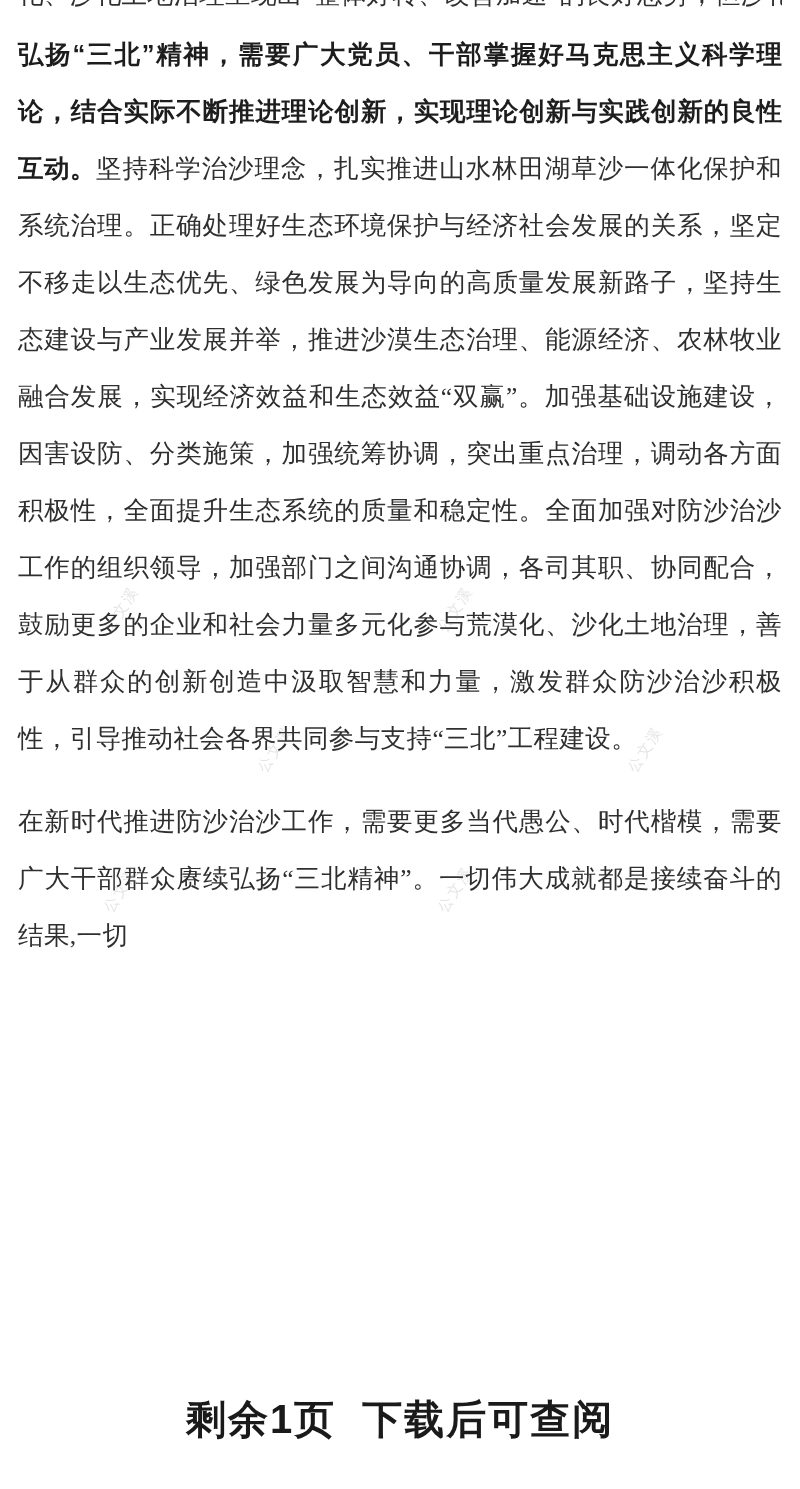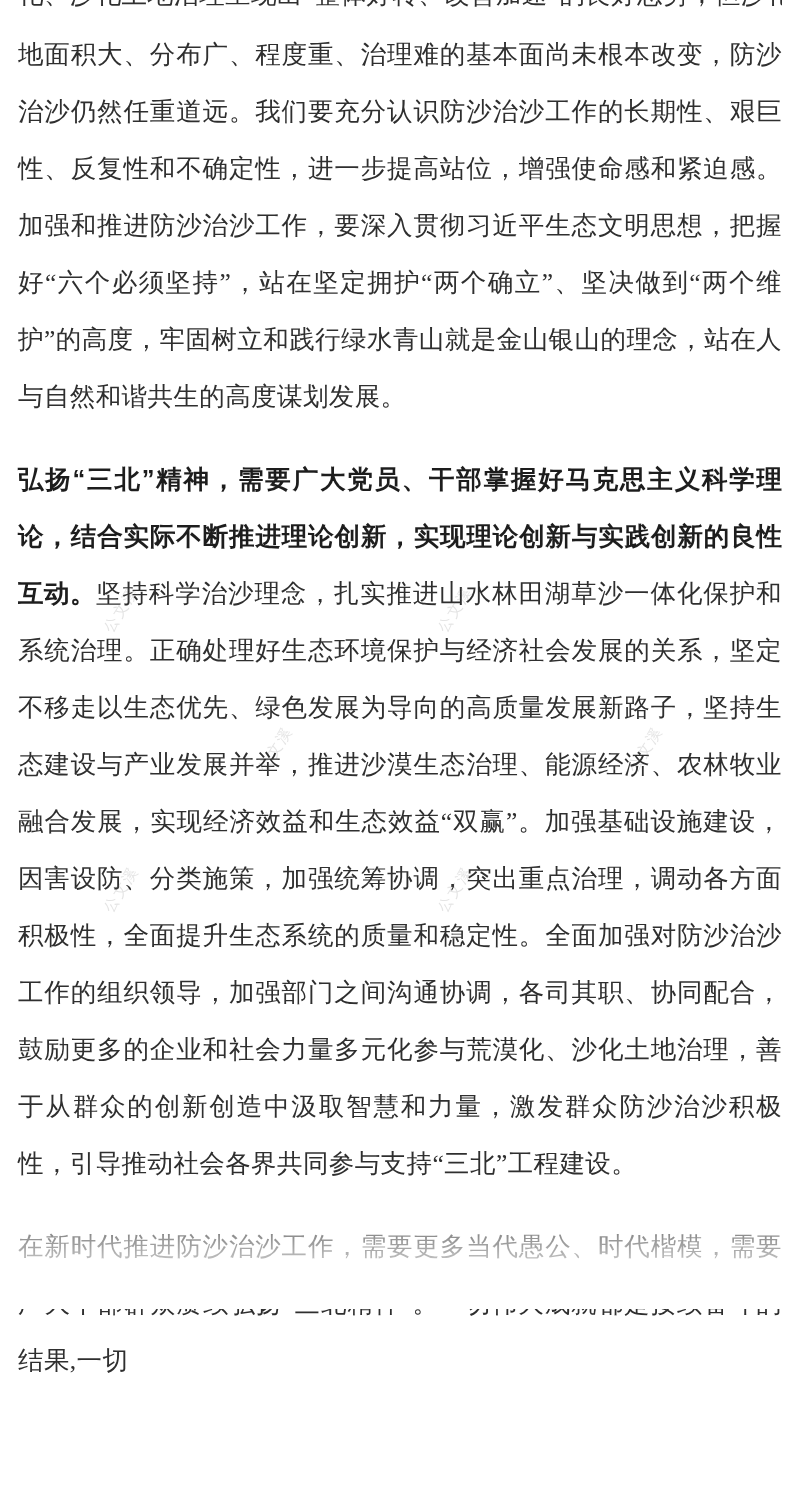--- a/index.html
+++ b/index.html
@@ -111,37 +111,37 @@
 <body>
 
 <div class="page">
 
   <div class="doc-body">
 
     <div class="clipped-line">
       <span>化、沙化土地治理呈现出“整体好转、改善加速”的良好态势，但沙化土</span>
     </div>
 
-    <p class="para first">
-      <span>地面积大、分布广、程度重、治理难的基本面尚未根本改变，防沙治沙仍然任重道远。我们要充分认识防沙治沙工作的长期性、艰巨性、反复性和不确定性，进一步提高站位，增强使命感和紧迫感。加强和推进防沙治沙工作，要深入贯彻习近平生态文明思想，把握好“六个必须坚持”，站在坚定拥护“两个确立”、坚决做到“两个维护”的高度，牢固树立和践行绿水青山就是金山银山的理念，站在人与自然和谐共生的高度谋划发展。</span>
-    </p>
 
     <p class="para bold-lead">
       <b>弘扬“三北”精神，需要广大党员、干部掌握好马克思主义科学理论，结合实际不断推进理论创新，实现理论创新与实践创新的良性互动。</b><span>坚持科学治沙理念，扎实推进山水林田湖草沙一体化保护和系统治理。正确处理好生态环境保护与经济社会发展的关系，坚定不移走以生态优先、绿色发展为导向的高质量发展新路子，坚持生态建设与产业发展并举，推进沙漠生态治理、能源经济、农林牧业融合发展，实现经济效益和生态效益“双赢”。加强基础设施建设，因害设防、分类施策，加强统筹协调，突出重点治理，调动各方面积极性，全面提升生态系统的质量和稳定性。全面加强对防沙治沙工作的组织领导，加强部门之间沟通协调，各司其职、协同配合，鼓励更多的企业和社会力量多元化参与荒漠化、沙化土地治理，善于从群众的创新创造中汲取智慧和力量，激发群众防沙治沙积极性，引导推动社会各界共同参与支持“三北”工程建设。</span>
     </p>
 
     <p class="para">
       <span>在新时代推进防沙治沙工作，需要更多当代愚公、时代楷模，需要广大干部群众赓续弘扬“三北精神”。一切伟大成就都是接续奋斗的结果,一切</span>
     </p>
 
   </div>
 
   <div class="watermark wm1">公文溪</div>
   <div class="watermark wm2">公文溪</div>
   <div class="watermark wm3">公文溪</div>
   <div class="watermark wm4">公文溪</div>
   <div class="watermark wm5">公文溪</div>
   <div class="watermark wm6">公文溪</div>
 
   <div class="fade"></div>
 
+  <div class="footer">
+    <span class="footer-text">剩余1页</span><span class="footer-gap"></span><span class="footer-text">下载后可查阅</span>
+  </div>
 
 </div>
 
 </body></html>

